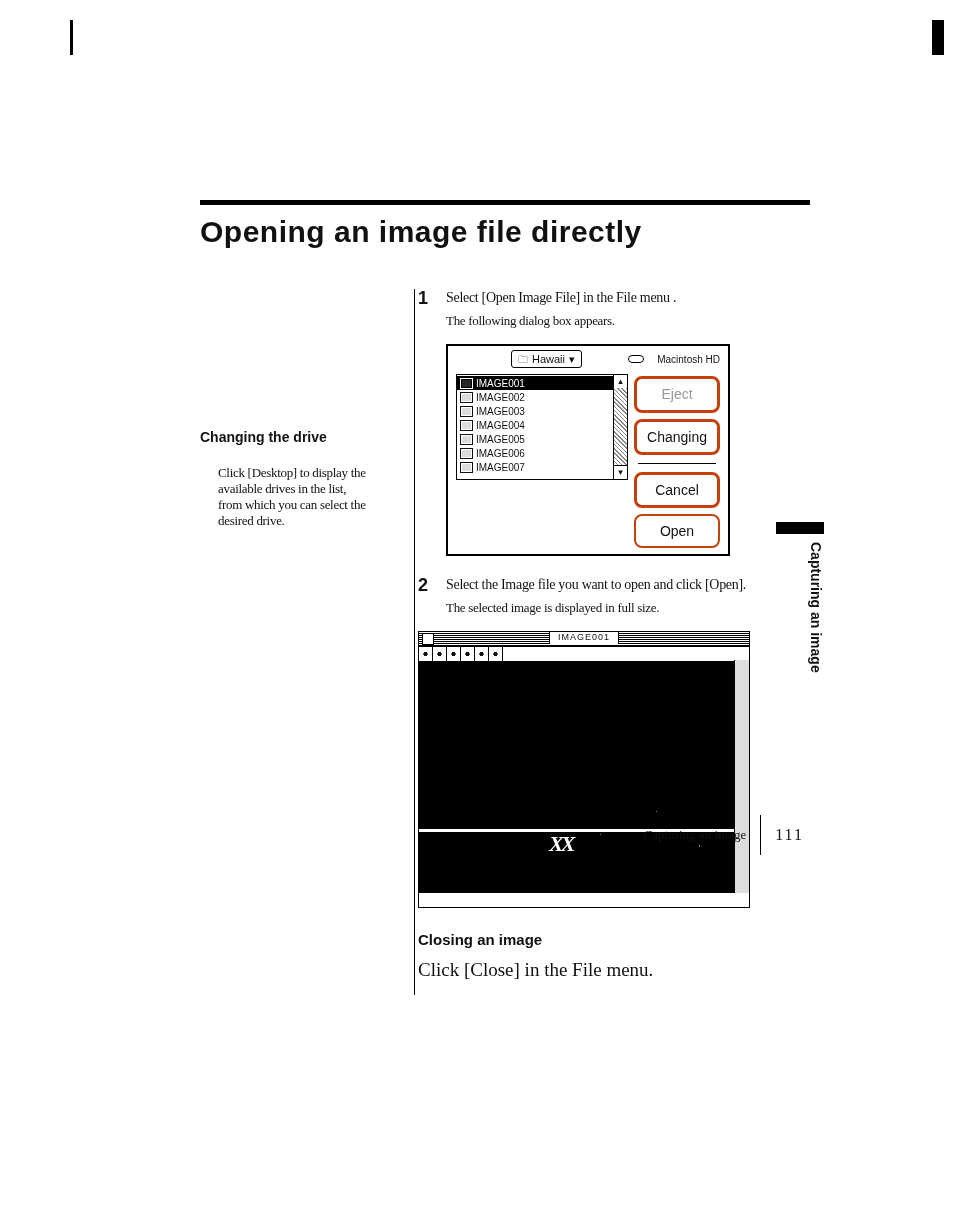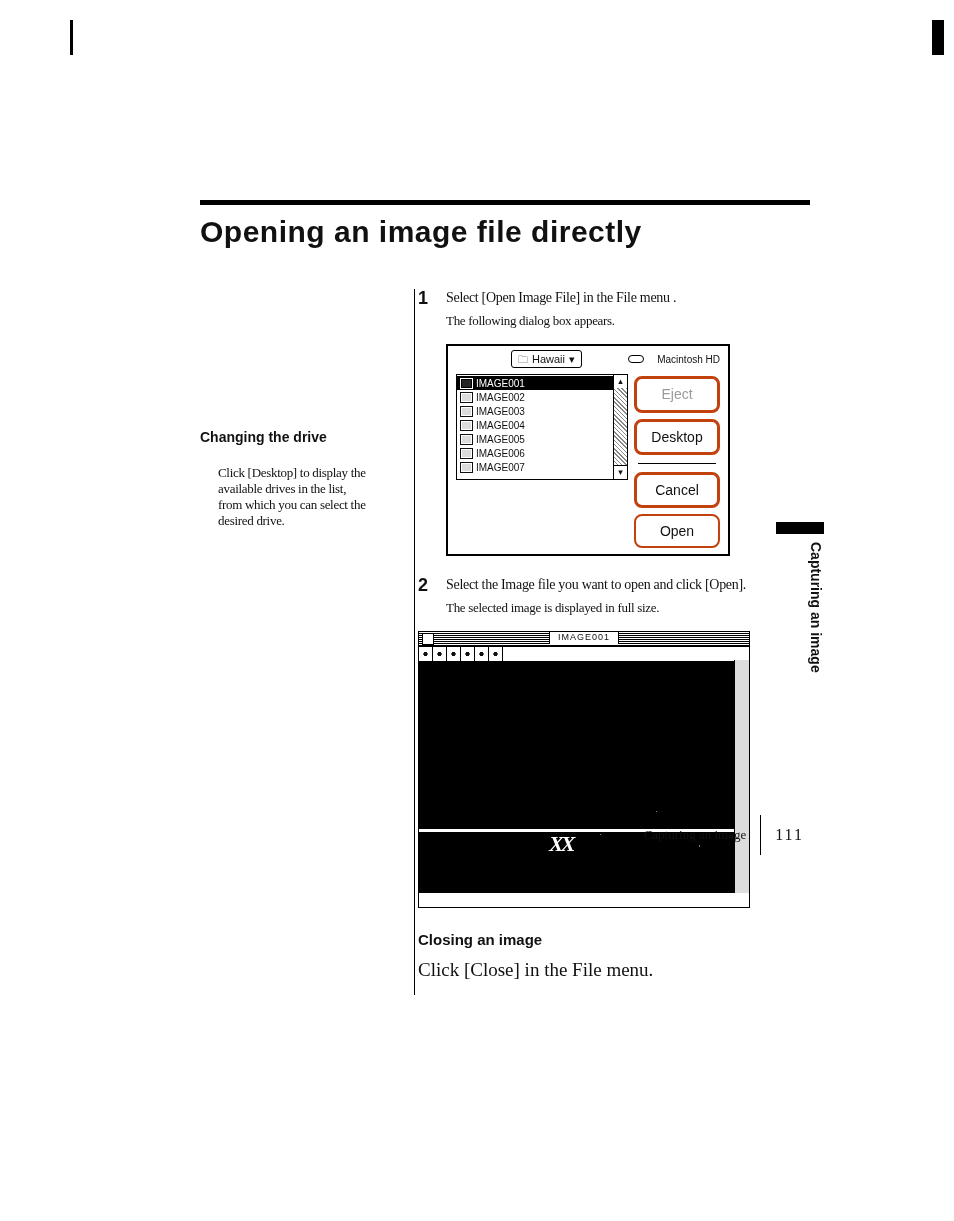--- a/index.html
+++ b/index.html
@@ -462,21 +462,21 @@
                 <span>IMAGE006</span>
               </div>
               <div class="file-row">
                 <span class="file-glyph"></span>
                 <span>IMAGE007</span>
               </div>
             </div>
           </div>
           <div class="dlg-buttons">
             <div class="dlg-btn disabled">Eject</div>
-            <div class="dlg-btn">Desktop</div>
+            <div class="dlg-btn">Changing</div>
             <div class="dlg-sep"></div>
             <div class="dlg-btn">Cancel</div>
             <div class="dlg-btn default">Open</div>
           </div>
         </div>
       </div>
 
       <div class="step">
         <div class="step-num">2</div>
         <div class="step-body">

